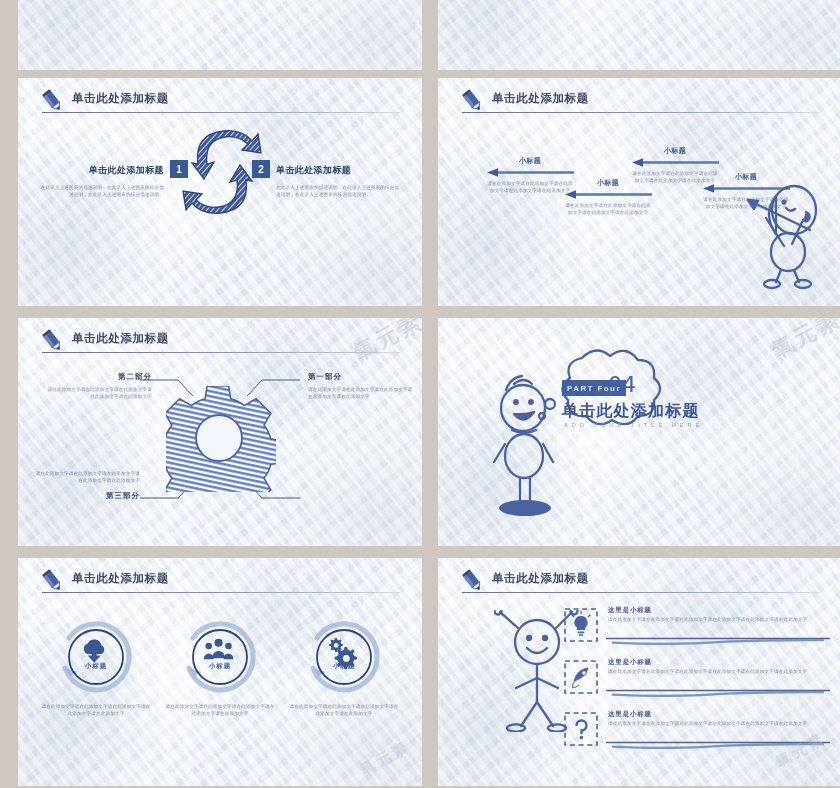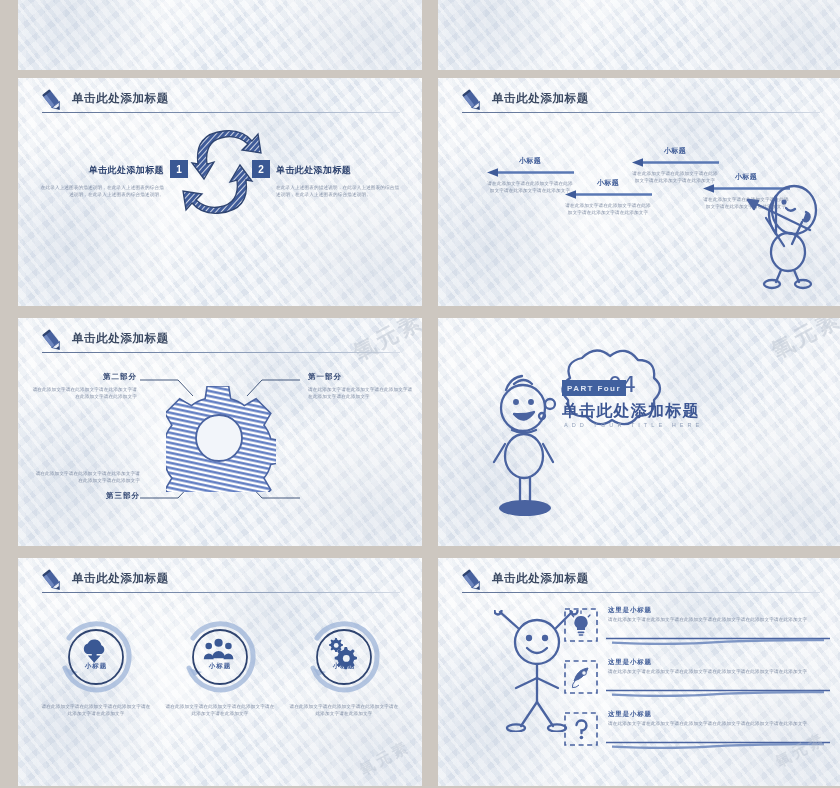--- a/index.html
+++ b/index.html
@@ -307,21 +307,21 @@
         <defs>
           <pattern id="hatchG" width="5" height="5" patternUnits="userSpaceOnUse" patternTransform="rotate(12)">
             <rect width="5" height="5" fill="#ffffff"></rect>
             <line x1="0" y1="2.4" x2="5" y2="2.4" stroke="#5a78c0" stroke-width="2.4"></line>
           </pattern>
         </defs>
         <path d="M44 2 h22 l2 13 q8 2 14 7 l12 -7 l15 15 l-7 12 q5 6 7 14 l13 2 v22 l-13 2 q-2 8 -7 14 l7 12 l-15 15 l-12 -7 q-6 5 -14 7 l-2 13 h-22 l-2 -13 q-8 -2 -14 -7 l-12 7 l-15 -15 l7 -12 q-5 -6 -7 -14 l-13 -2 v-22 l13 -2 q2 -8 7 -14 l-7 -12 l15 -15 l12 7 q6 -5 14 -7 z" transform="translate(-2,-2) scale(0.98)" fill="url(#hatchG)" stroke="#4a63a0" stroke-width="1.6"></path>
         <circle cx="53" cy="52" r="23" fill="#f2f5fa" stroke="#4a63a0" stroke-width="1.8"></circle>
       </svg>
 
-      <div class="g-lab l" style="left:13px; top:54px">
+      <div class="g-lab l" style="left:28px; top:54px">
         <div class="t">第二部分</div>
         <div class="b ph">请在此添加文字请在此添加文字请在此添加文字请在此添加文字请在此添加文字</div>
       </div>
       <div class="g-lab r" style="left:290px; top:54px">
         <div class="t">第一部分</div>
         <div class="b ph">请在此添加文字请在此添加文字请在此添加文字请在此添加文字请在此添加文字</div>
       </div>
       <div class="g-lab l" style="left:16px; top:148px">
         <div class="b ph">请在此添加文字请在此添加文字请在此添加文字请在此添加文字请在此添加文字</div>
         <div class="t" style="margin-top:6px">第三部分</div>

